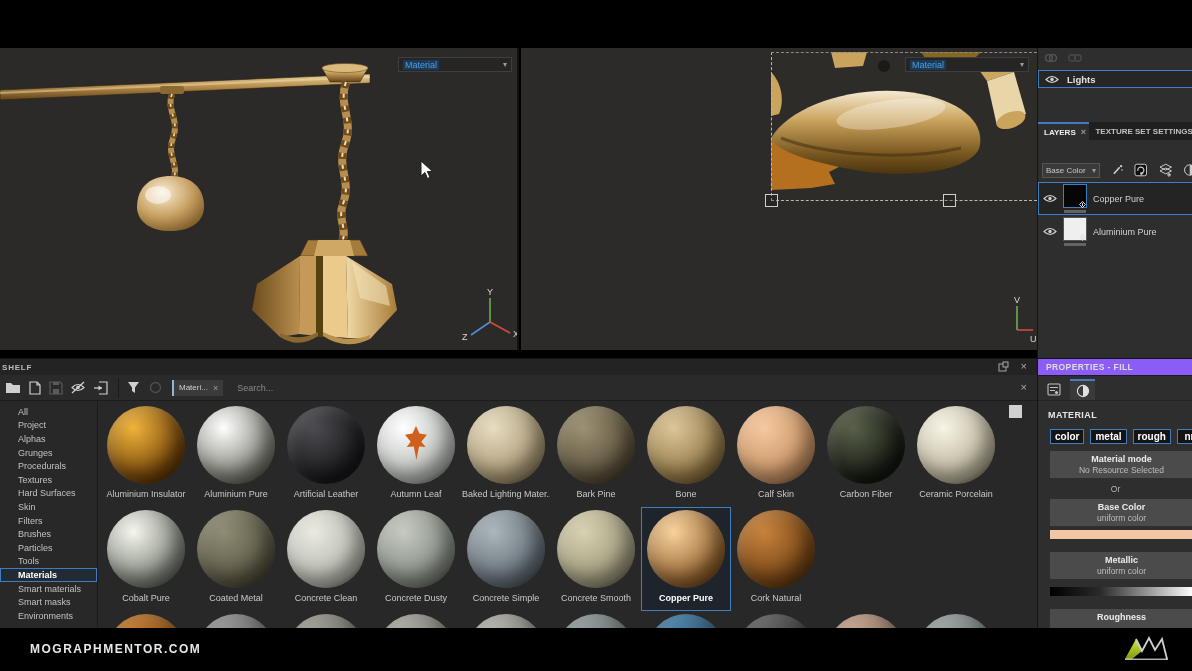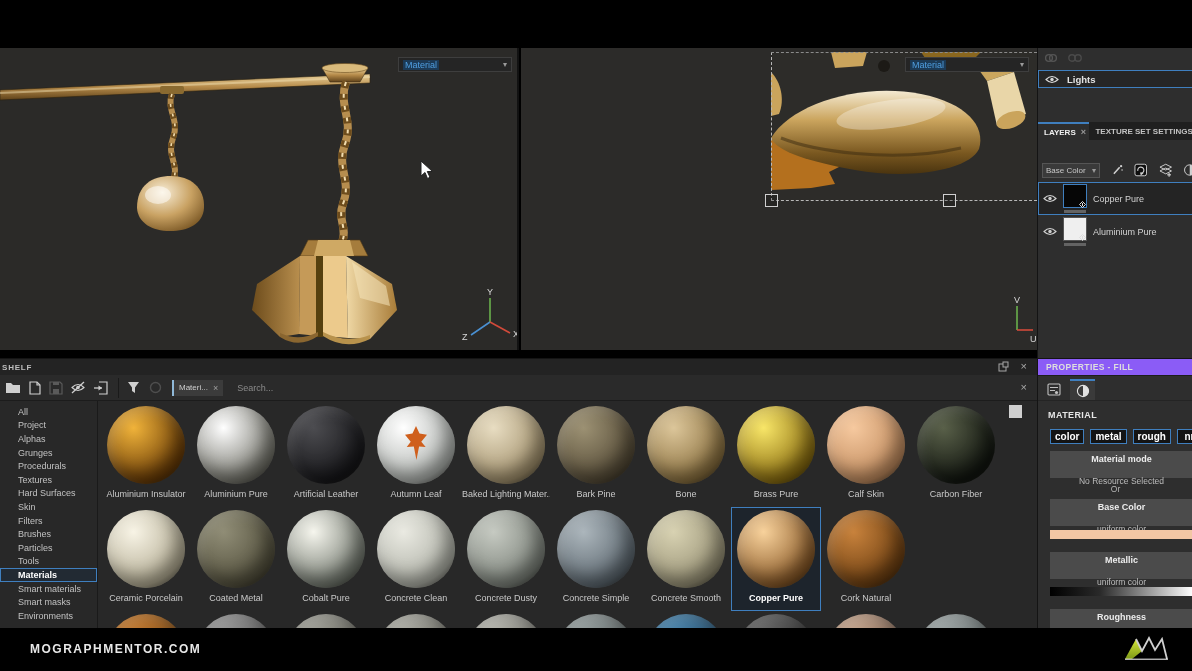--- a/index.html
+++ b/index.html
@@ -63,21 +63,21 @@
     color:#dedede; font-size:8.5px; font-weight:bold; letter-spacing:.4px; }
   .props-tabs { display:flex; gap:4px; padding:3px 0 0 3px; height:25px; border-bottom:1px solid #242424; }
   .props-tab { width:25px; height:21px; display:flex; align-items:center; justify-content:center; cursor:pointer; }
   .props-tab.active { background:#3a3a3a; border-top:2px solid #3f7fbf; }
   .sect-title { color:#e6e6e6; font-size:9px; font-weight:bold; letter-spacing:.4px; margin:9px 0 0 10px; }
   .channels { position:absolute; left:12px; top:70px; display:flex; gap:6px; }
   .chan-btn { min-width:34px; height:15px; background:#141414; border:1px solid #3f7fbf; color:#fff; font-size:10px; font-weight:bold;
     display:flex; align-items:center; justify-content:center; padding:0 4px; cursor:pointer; }
   .gray-box { position:absolute; left:12px; width:143px; height:27px; background:#4b4b4b; text-align:center; cursor:pointer; }
   .gray-box .t1 { color:#ececec; font-size:9px; font-weight:bold; margin-top:3px; }
-  .gray-box .t2 { color:#bdbdbd; font-size:8.5px; margin-top:12px; }
+  .gray-box .t2 { color:#bdbdbd; font-size:8.5px; margin-top:1px; }
   .or-label { position:absolute; left:0; top:125px; width:155px; text-align:center; color:#b5b5b5; font-size:8.5px; }
   .swatch { position:absolute; left:12px; top:171px; width:143px; height:9px; cursor:pointer; }
   .grad-bar { position:absolute; left:12px; top:228px; width:143px; height:9px; background:linear-gradient(to right,#000 0%,#2a2a2a 35%,#fff 100%); cursor:pointer; }
   .box-mode { top:92px; } .box-base { top:140px; } .box-metal { top:193px; } .box-rough { top:250px; }
 
   
   .shelf { position:absolute; left:0; top:358px; width:1037px; height:270px; background:#282828; border-top:1px solid #141414; overflow:hidden; }
   .shelf-header { height:16px; background:#232323; display:flex; align-items:center; padding-left:2px;
     color:#bdbdbd; font-size:8px; font-weight:bold; letter-spacing:.8px; }
   .shelf-header-icons { position:absolute; right:10px; top:2px; display:flex; gap:12px; align-items:center; }
@@ -507,26 +507,20 @@
           <div class="mat-label">Bark Pine</div>
         </div>
 
         <div class="mat-cell">
           <div class="sphere" style="--c1: #dcc69a; --c2: #8a703f;">
             
           </div>
           <div class="mat-label">Bone</div>
         </div>
 
-        <div class="mat-cell">
-          <div class="sphere" style="--c1: #f8e668; --c2: #8a6d10;">
-            
-          </div>
-          <div class="mat-label">Brass Pure</div>
-        </div>
 
         <div class="mat-cell">
           <div class="sphere" style="--c1: #f6c99f; --c2: #c08b5e;">
             
           </div>
           <div class="mat-label">Calf Skin</div>
         </div>
 
         <div class="mat-cell">
           <div class="sphere" style="--c1: #596049; --c2: #121610;">
@@ -536,31 +530,31 @@
         </div>
 
         <div class="mat-cell">
           <div class="sphere" style="--c1: #f8f4e6; --c2: #b2ab92;">
             
           </div>
           <div class="mat-label">Ceramic Porcelain</div>
         </div>
 
         <div class="mat-cell">
+          <div class="sphere" style="--c1: #f6f6ee; --c2: #747a70;">
+            
+          </div>
+          <div class="mat-label">Cobalt Pure</div>
+        </div>
+
+        <div class="mat-cell">
           <div class="sphere" style="--c1: #908d76; --c2: #53503d;">
             
           </div>
           <div class="mat-label">Coated Metal</div>
-        </div>
-
-        <div class="mat-cell">
-          <div class="sphere" style="--c1: #f6f6ee; --c2: #747a70;">
-            
-          </div>
-          <div class="mat-label">Cobalt Pure</div>
         </div>
 
 
         <div class="mat-cell">
           <div class="sphere" style="--c1: #eaeae2; --c2: #aeb0a6;">
             
           </div>
           <div class="mat-label">Concrete Clean</div>
         </div>
 

